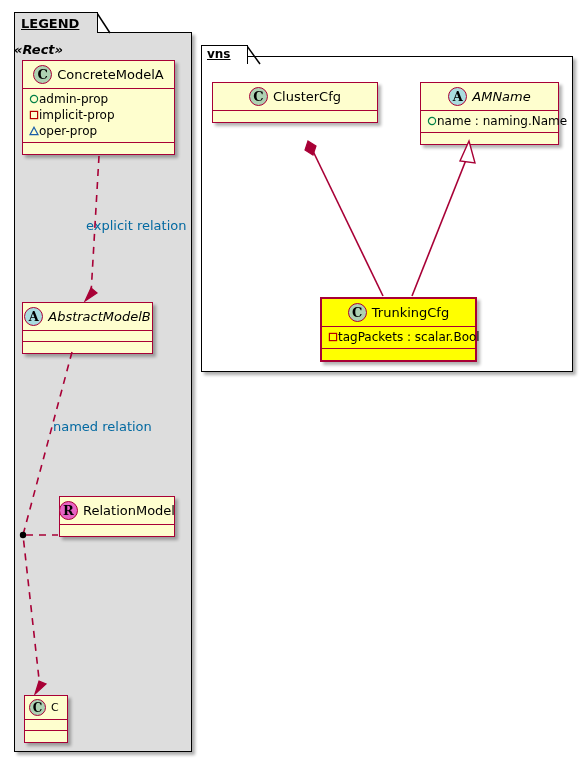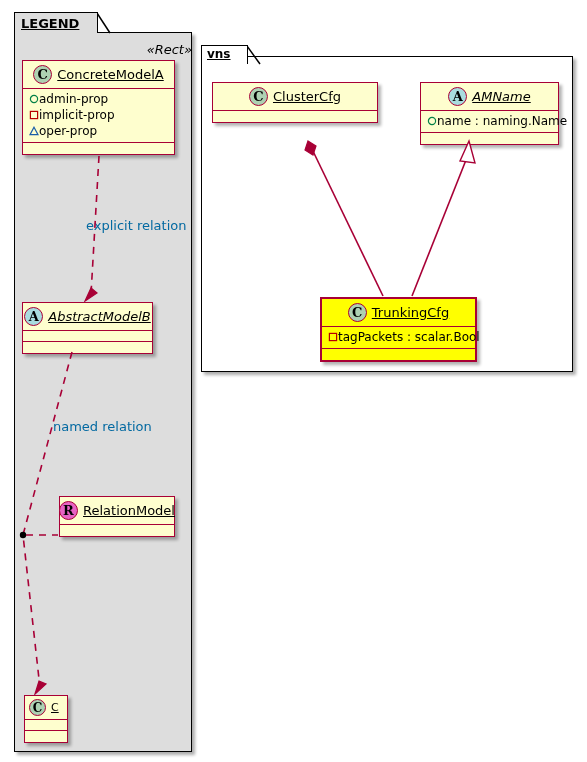--- a/index.html
+++ b/index.html
@@ -65,24 +65,24 @@
     position: absolute;
     top: 0; right: 0;
     width: 0; height: 100%;
     border-left: 14px solid transparent;
   }
   .tab-slant svg { display:block; }
 
   .pkg-stereo {
     position: absolute;
     left: 0; right: 0;
-    text-align: right;
+    text-align: left;
     font-size: 13px;
     font-style: italic;
-    font-weight: normal;
+    font-weight: bold;
     color: #000000;
   }
 
   
   .cls {
     position: absolute;
     box-sizing: border-box;
     border: 1.5px solid #A80036;
     background: #FEFECE;
     box-shadow: 3px 3px 3px rgba(0,0,0,0.30);
@@ -94,21 +94,21 @@
     align-items: center;
     justify-content: center;
     gap: 5px;
     padding: 4px 8px;
     border-bottom: 1.5px solid #A80036;
     font-size: 13px;
     color: #000000;
     white-space: nowrap;
   }
   .cls-head.small { padding: 3px 4px; justify-content: flex-start; font-size: 11px; }
-  .cls-title { line-height: 15px; text-decoration: underline; }
+  .cls-title { line-height: 15px; }
   .cls-title.abstract { font-style: italic; }
   .cls-body {
     box-sizing: border-box;
     padding: 2px 6px 3px 6px;
     border-bottom: 1.5px solid #A80036;
   }
   .cls-body.empty { height: 11px; padding: 0; }
   .cls-foot {
     box-sizing: border-box;
     height: 11px;

